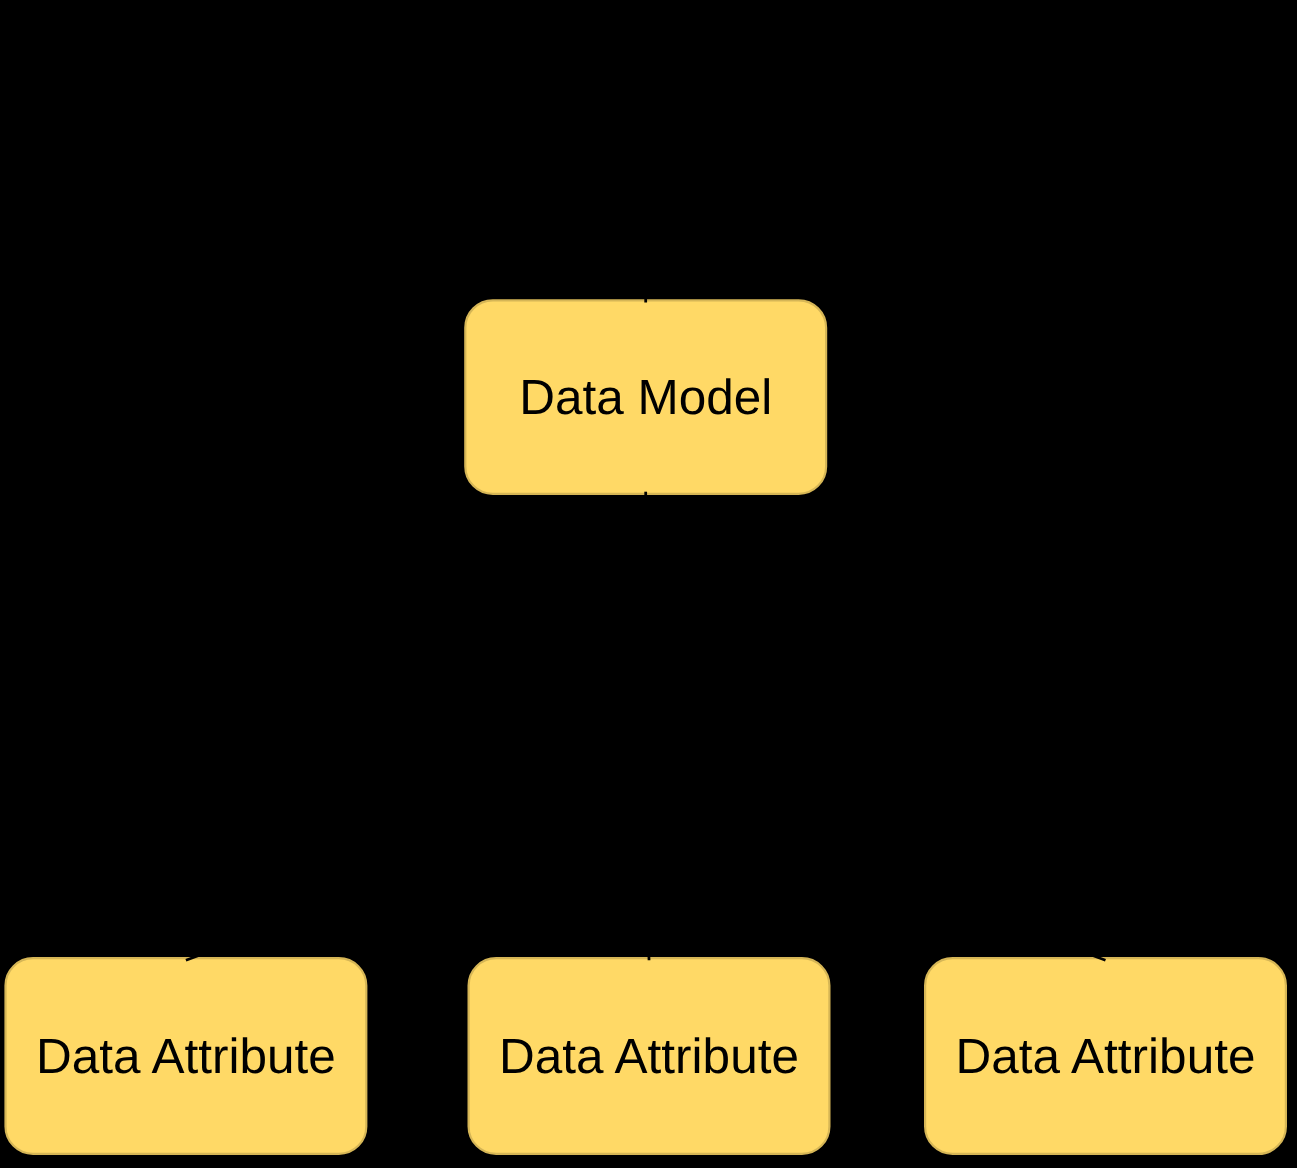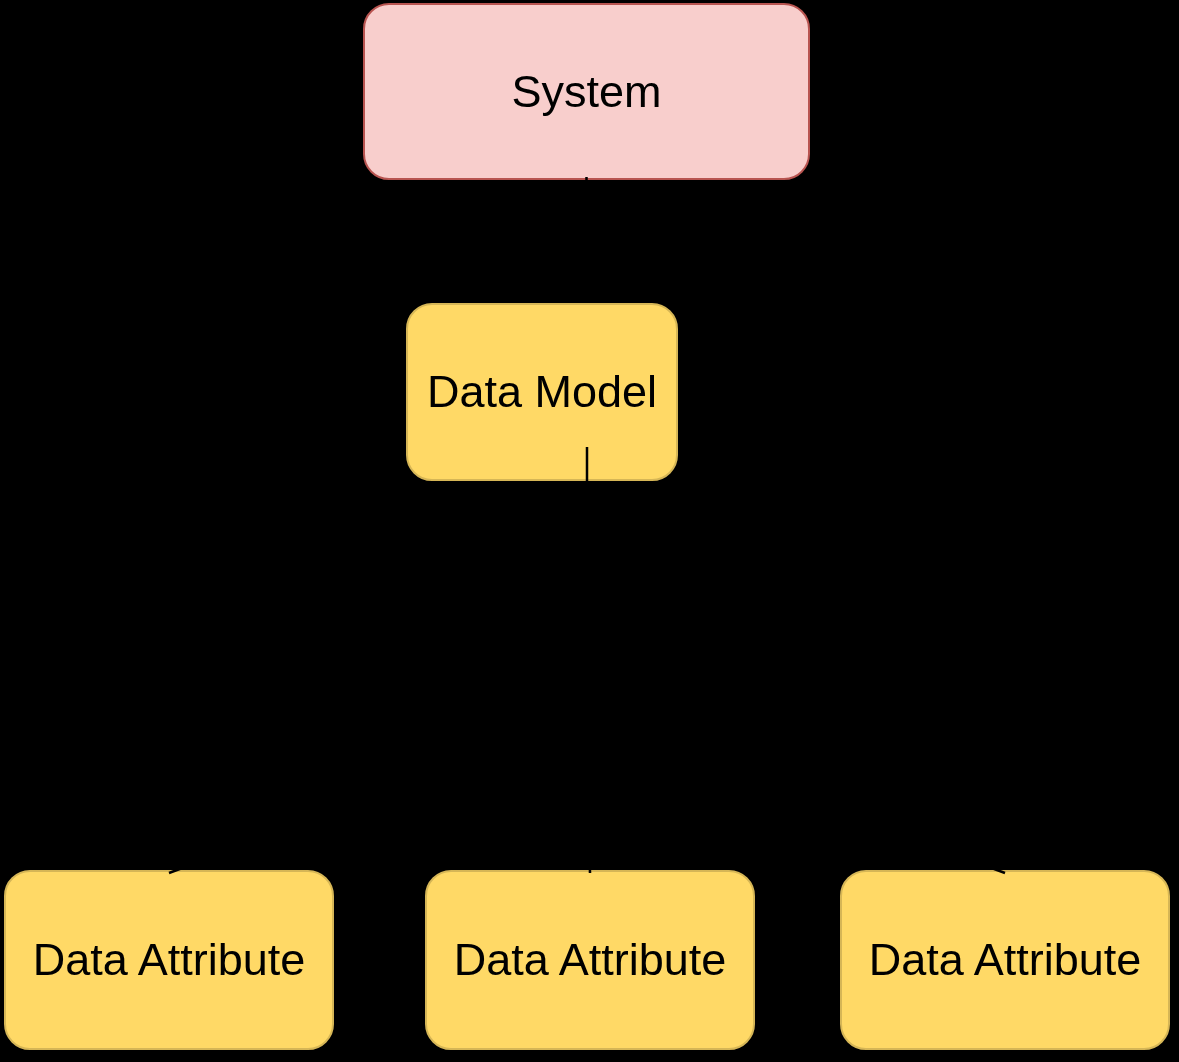--- a/index.html
+++ b/index.html
@@ -23,42 +23,39 @@
     background: #ffd966;
     display: flex;
     align-items: center;
     justify-content: center;
     text-align: center;
     font-size: 45px;
     line-height: 1.2;
     color: #000000;
   }
   #n-system        { left: 363px; top: 3px;   width: 447px; height: 177px; }
-  #n-data-model    { left: 406px; top: 272px; width: 272px; height: 178px; margin-top: 31px; }
+  #n-data-model    { left: 422px; top: 272px; width: 330px; height: 178px; }
   #n-data-entity   { left: 422px; top: 543px; width: 330px; height: 178px; }
   #n-attr-1        { left: 4px;   top: 870px; width: 330px; height: 180px; }
   #n-attr-2        { left: 425px; top: 870px; width: 330px; height: 180px; }
   #n-attr-3        { left: 840px; top: 870px; width: 330px; height: 180px; }
   #edges-svg {
     position: absolute;
     left: 0; top: 0;
     width: 1179px;
     height: 1062px;
     pointer-events: none;
     z-index: 5;
   }
 </style>
 </head>
 <body>
 
 <div class="canvas">
 
-  <div class="node" id="n-system" style="background: rgb(248, 206, 204); border-color: rgb(184, 84, 80);">
-    <span>System</span>
-  </div>
 
   <div class="node" id="n-data-model" style="background: rgb(255, 217, 102); border-color: rgb(214, 182, 86);">
     <span>Data Model</span>
   </div>
 
 
   <div class="node" id="n-attr-1" style="background: rgb(255, 217, 102); border-color: rgb(214, 182, 86);">
     <span>Data Attribute</span>
   </div>
 

